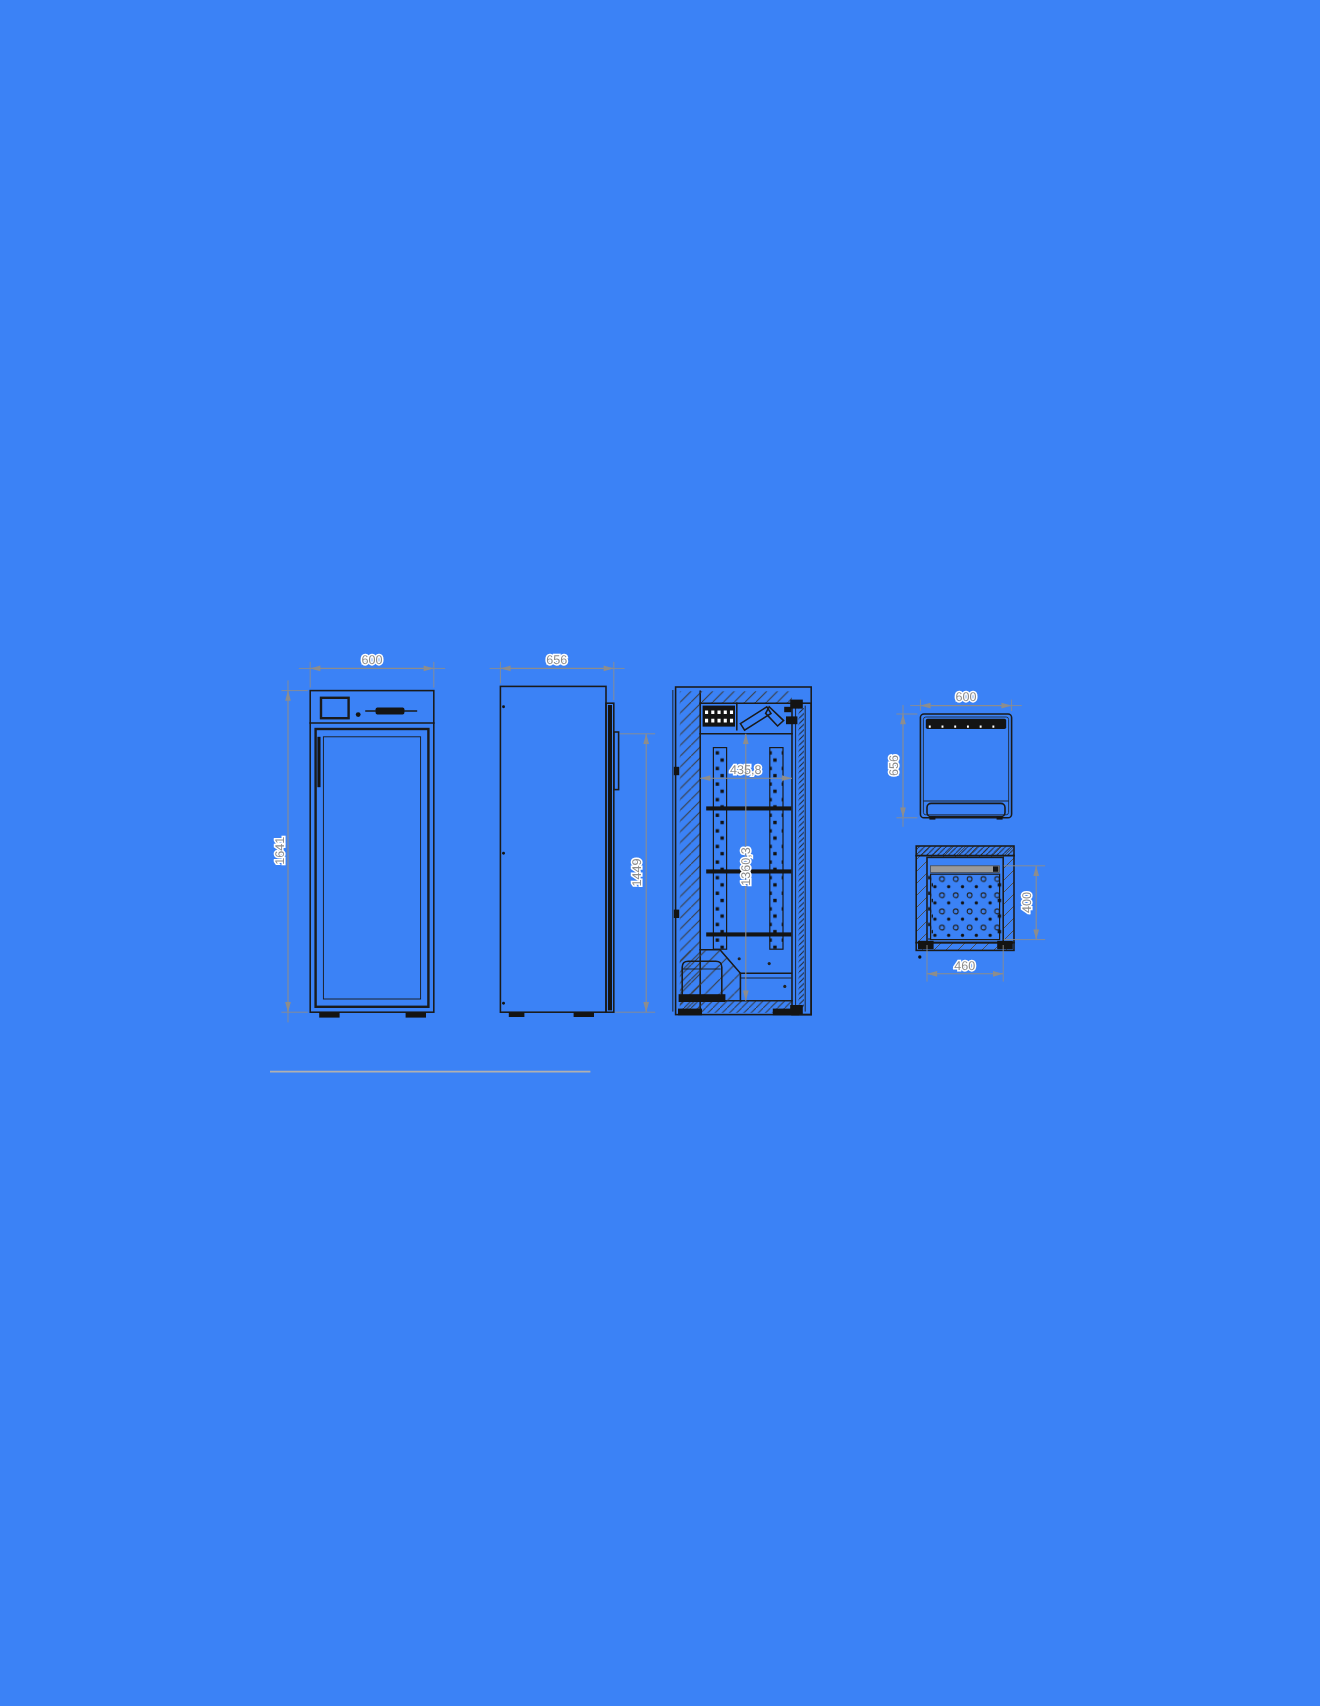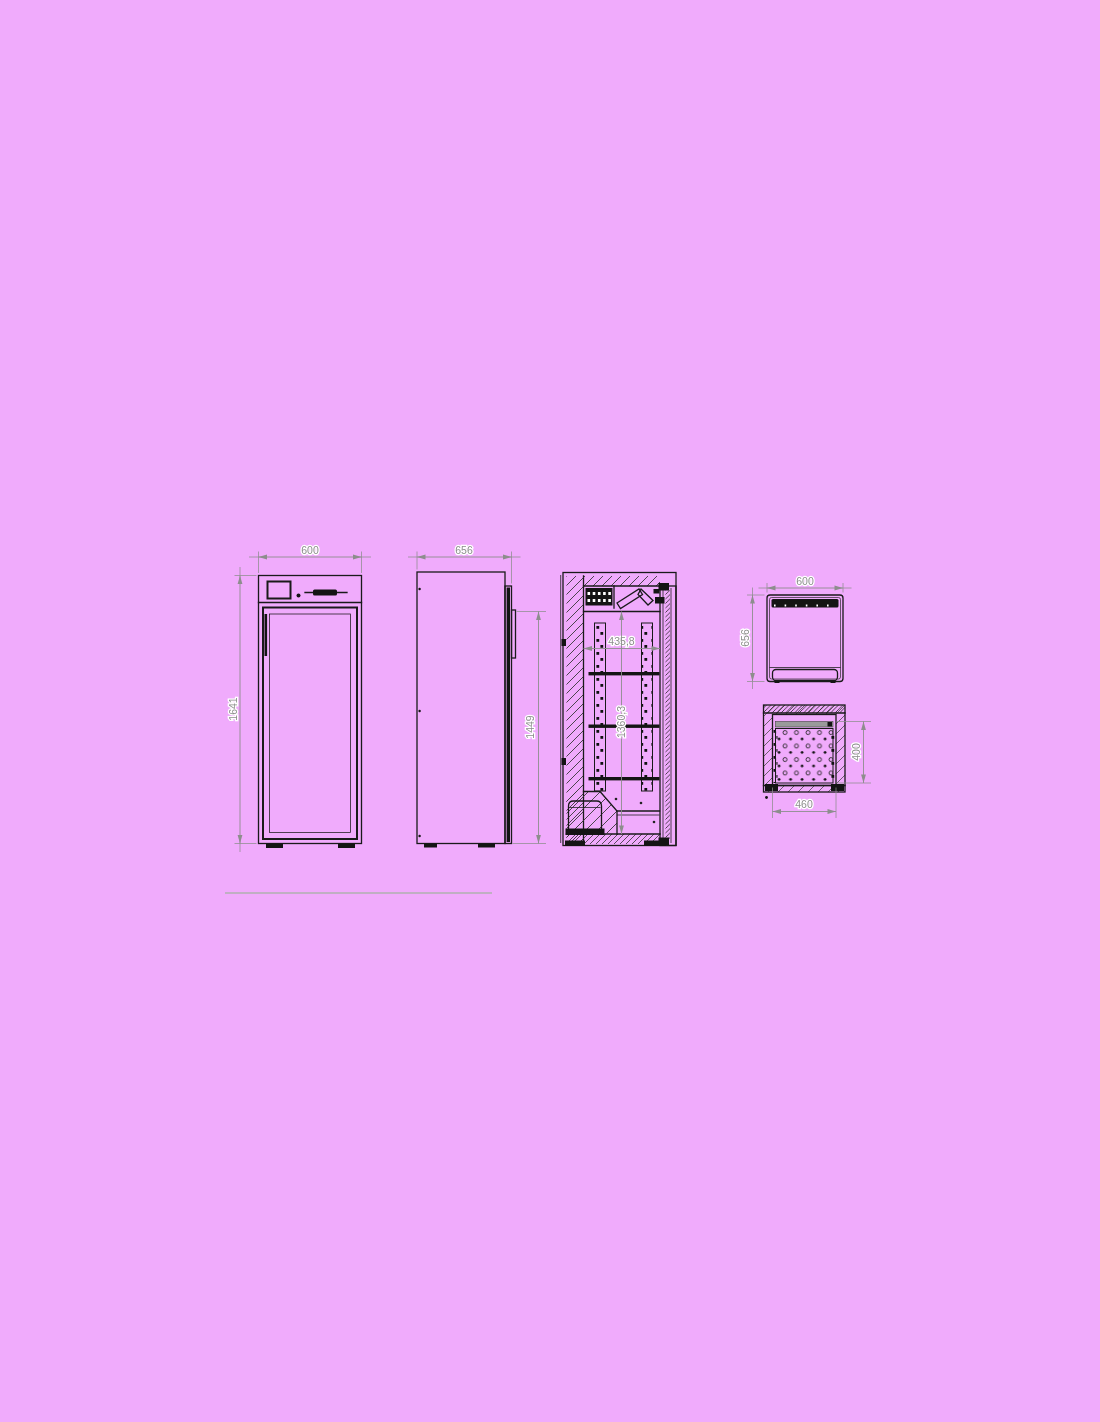--- a/index.html
+++ b/index.html
@@ -1,16 +1,16 @@
 <!DOCTYPE html>
 <html><head>
 <meta charset="utf-8">
 <style>
   html,body{margin:0;padding:0;background:#fff;}
-  #canvas{position:relative;width:1100px;height:1422px;background:#f0abfc;overflow:hidden;
+  #canvas{position:relative;width:1100px;height:1422px;background:#3b82f6;overflow:hidden;
           font-family:"Liberation Sans", sans-serif;}
   svg{position:absolute;left:0;top:0;}
   .ln{stroke:#1a1a1a;fill:none;stroke-width:1.3;stroke-linecap:square;}
   .ln2{stroke:#1a1a1a;fill:none;stroke-width:2;stroke-linecap:square;}
   .thin{stroke:#1a1a1a;fill:none;stroke-width:0.75;}
   .blk{fill:#141414;stroke:none;}
   .dim{stroke:#8d8d8d;fill:none;stroke-width:0.9;}
   .ext{stroke:#8d8d8d;fill:none;stroke-width:0.75;}
   .dimtxt{fill:#8d8d8d;font-family:"Liberation Sans",sans-serif;font-size:10.5px;
           paint-order:stroke;stroke:#ffffff;stroke-width:2.5px;}

